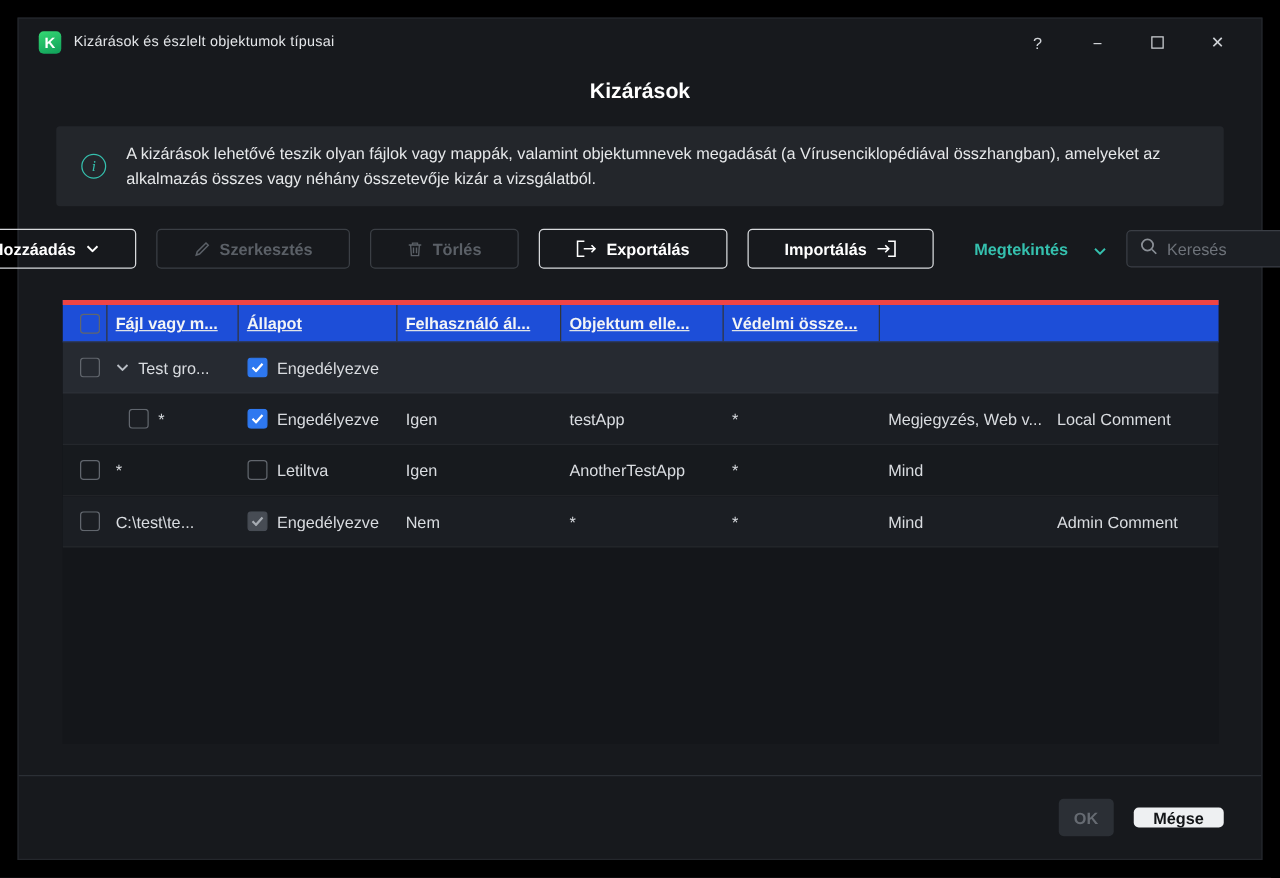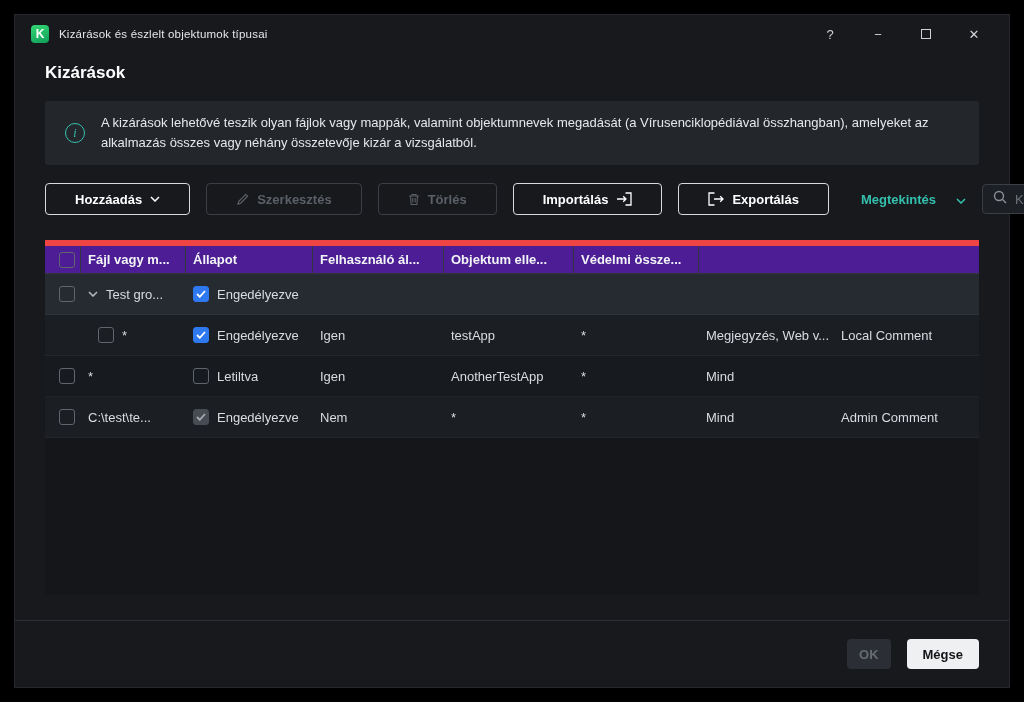--- a/index.html
+++ b/index.html
@@ -22,21 +22,21 @@
     background:linear-gradient(160deg,#35d873,#0f9e59);
     color:#fff; font-size:12px; font-weight:700;
     display:flex; align-items:center; justify-content:center;
   }
   .win-title { margin-left:10px; font-size:11.5px; font-weight:400; color:#e4e6e9; letter-spacing:.2px; }
   .win-controls { margin-left:auto; display:flex; align-items:center; gap:34px; }
   .win-btn { width:14px; height:14px; display:flex; align-items:center; justify-content:center;
              color:#cfd2d6; font-size:13px; cursor:default; }
   .maxi-box { width:10px; height:10px; border:1px solid #cfd2d6; }
   
-  .content { flex:1; padding:8px 30px 0 30px; display:flex; flex-direction:column; min-height:0; }
+  .content { flex:1; padding:8px 30px 0 30px; display:flex; flex-direction:column; min-height:0;align-items:center; }
   h1.page-title { font-size:17px; font-weight:700; color:#ffffff; line-height:24px; margin-bottom:16px; }
   .banner {
     background:#23262b; border-radius:3px; padding:12px 20px;
     display:flex; align-items:center; gap:16px; min-height:63px; flex:none;
   }
   .info-icon {
     width:20px; height:20px; flex:none; border:1.5px solid #35c0ae; border-radius:50%;
     color:#35c0ae; font-size:12px; font-style:italic; font-family:"Liberation Serif",serif;
     display:flex; align-items:center; justify-content:center;
   }
@@ -66,21 +66,21 @@
     font-size:13px; width:100%; font-family:inherit;
   }
   .search-box input::placeholder { color:#6e737a; }
   
   .table { margin-top:25px; background:#14161a; height:355px; overflow:hidden; flex:none; }
   .trow {
     display:grid;
     grid-template-columns:36px 105px 127px 131px 130px 125px 135px 129px minmax(0,1fr);
     align-items:center;
   }
-  .thead { height:34px; background:#4c1d95; border-top:6px solid #ef4444; border-bottom:1px solid #31353c; }
+  .thead { height:34px; background:#1d4ed8; border-top:4px solid #ef4444; border-bottom:1px solid #31353c;text-decoration:underline; }
   .thead .cell { font-size:13px; font-weight:700; color:#f2f4f6; height:100%; display:flex; align-items:center;
                  border-right:1px solid #31353c; padding-left:7px; white-space:nowrap; overflow:hidden; }
   .thead .cell:last-child { border-right:none; }
   .tbody .trow { height:41px; border-bottom:1px solid rgba(255,255,255,0.045); font-size:13px; color:#d9dce0; }
   .row-group { background:#262a31; }
   .row-a { background:#1b1e23; }
   .row-b { background:#171a1e; }
   .cell { display:flex; align-items:center; padding-left:7px; gap:8px; white-space:nowrap; overflow:hidden; }
   .cell.c-check { padding-left:14px; }
   .cell.indent { padding-left:17px; }
@@ -94,21 +94,21 @@
   
   .footer {
     flex:none; height:67px; border-top:1px solid #2b2f35; margin-top:auto;
     display:flex; align-items:center; justify-content:flex-end; gap:16px; padding:0 30px;
   }
   .btn-ok {
     height:30px; min-width:42px; padding:0 12px; border:none; border-radius:4px;
     background:#2b2f35; color:#666b72; font-size:13px; font-weight:600; font-family:inherit;
   }
   .btn-cancel {
-    height:30px; padding:0 16px; border:none; border-radius:4px;
+    height:16px; padding:0 16px; border:none; border-radius:4px;
     background:#eef0f2; color:#121417; font-size:13px; font-weight:600; font-family:inherit; cursor:pointer;
   }
 </style>
 </head>
 <body>
 
 <div class="window">
 
   <div class="titlebar">
     <div class="logo">K</div>
@@ -150,36 +150,36 @@
       </button>
       <button class="btn disabled">
         <span>
             <svg width="12" height="13" viewBox="0 0 12 13">
               <path d="M1 3h10M4 3V1.5h4V3M2.5 3l.6 8.5h5.8L9.5 3M4.8 5v4.5M7.2 5v4.5" fill="none" stroke="currentColor" stroke-width="1.1"></path>
             </svg>
           </span>
         <span>Törlés</span>
       </button>
       <button class="btn">
+        <span>
+            <svg width="16" height="14" viewBox="0 0 16 14">
+              <path d="M6.5 1H1v12h5.5" fill="none" stroke="currentColor" stroke-width="1.3"></path>
+              <path d="M6 7h9M12.2 4.2L15 7l-2.8 2.8" fill="none" stroke="currentColor" stroke-width="1.3"></path>
+            </svg>
+          </span>
+        <span>Exportálás</span>
+      </button>
+      <button class="btn">
         <span>Importálás</span>
         <span>
             <svg width="16" height="14" viewBox="0 0 16 14">
               <path d="M9.5 1H15v12H9.5" fill="none" stroke="currentColor" stroke-width="1.3"></path>
               <path d="M1 7h9M7.2 4.2L10 7l-2.8 2.8" fill="none" stroke="currentColor" stroke-width="1.3"></path>
             </svg>
           </span>
-      </button>
-      <button class="btn">
-        <span>
-            <svg width="16" height="14" viewBox="0 0 16 14">
-              <path d="M6.5 1H1v12h5.5" fill="none" stroke="currentColor" stroke-width="1.3"></path>
-              <path d="M6 7h9M12.2 4.2L15 7l-2.8 2.8" fill="none" stroke="currentColor" stroke-width="1.3"></path>
-            </svg>
-          </span>
-        <span>Exportálás</span>
       </button>
       <div class="spacer"></div>
       <button class="link-btn">
         <span>Megtekintés</span>
         <span><svg width="10" height="6" viewBox="0 0 10 6">
               <path d="M1 1l4 4 4-4" fill="none" stroke="currentColor" stroke-width="1.5"></path>
             </svg></span>
       </button>
       <div class="search-box">
         <span><svg width="14" height="14" viewBox="0 0 14 14">

